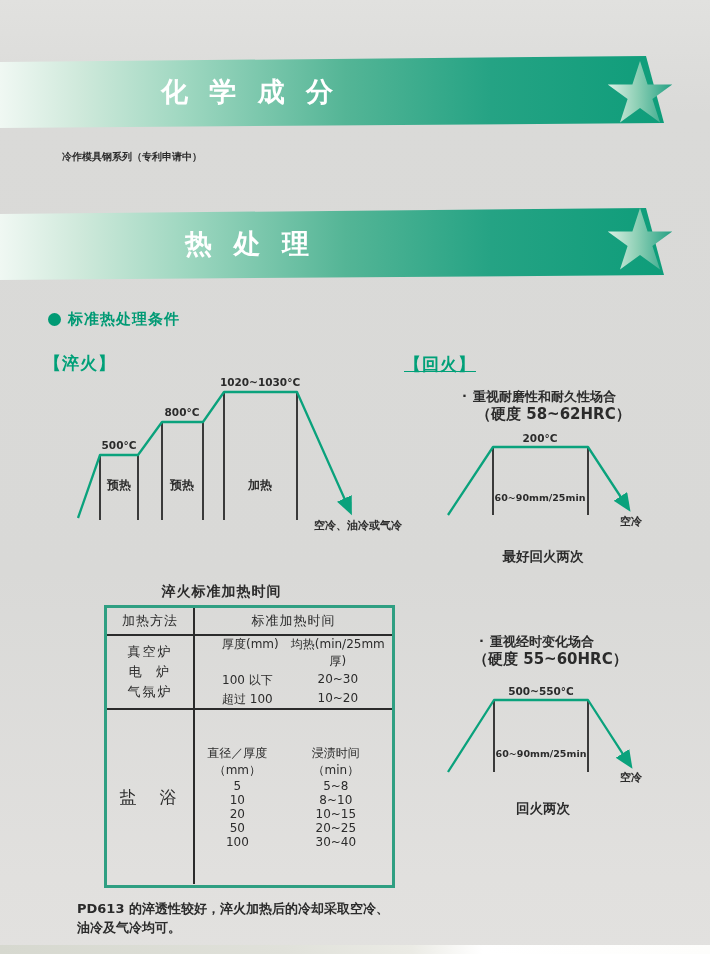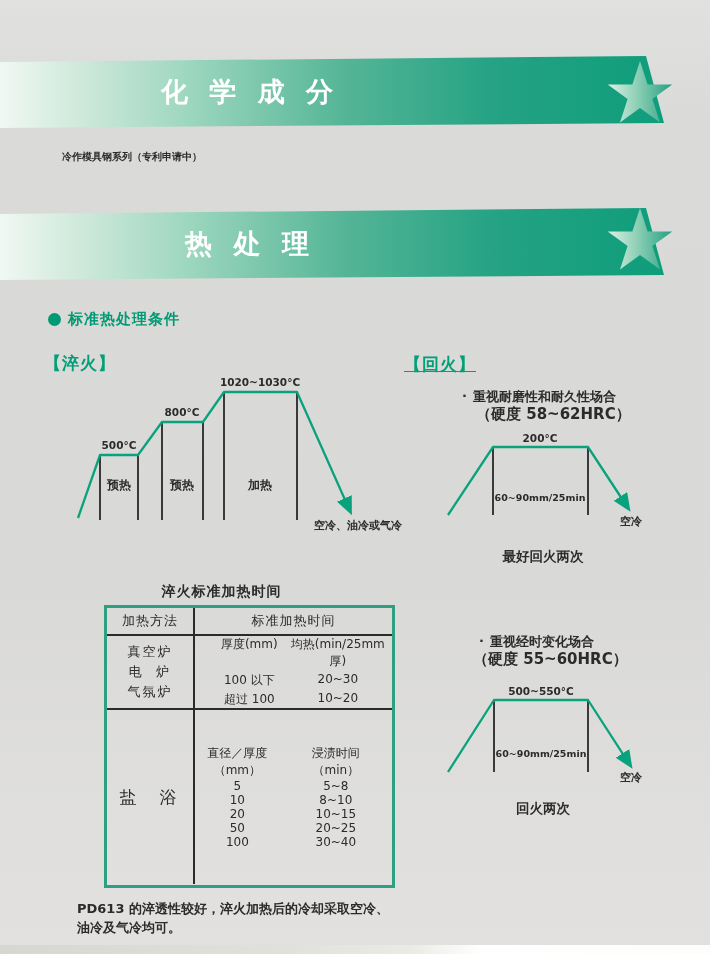--- a/index.html
+++ b/index.html
@@ -35,21 +35,21 @@
   .tbl{position:absolute; left:76px; top:605px; width:291px; height:283px; border:3px solid #2f9f82; box-sizing:border-box; font-weight:normal;margin-left:28px;}
   .trow{display:grid; grid-template-columns:88px 1fr; box-sizing:border-box;}
   .trow .lcell{border-right:2px solid #2b2b2b; display:flex; flex-direction:column; align-items:center; justify-content:center;}
   .hdr{height:28px; border-bottom:2px solid #2b2b2b; font-size:13px;}
   .hdr .rcell{display:flex; align-items:center; justify-content:center; letter-spacing:1px;}
   .hdr .lcell{letter-spacing:1px;}
   .furn{height:74px; border-bottom:2px solid #2b2b2b;}
   .furn .lcell{justify-content:center; gap:2px; font-size:13px; letter-spacing:2px; white-space:pre;}
   .furn .rcell{display:flex; flex-direction:column; justify-content:center; gap:2px;}
   .frline{display:grid; grid-template-columns:45% 55%; font-size:12px;}
-  .frline .ca{padding-left:20px; text-align:center; white-space:pre;}
+  .frline .ca{padding-left:27px; text-align:left; white-space:pre;}
   .frline .cb{text-align:center;}
   .salt{height:174px;}
   .salt .lcell{font-size:17px; letter-spacing:4px; white-space:pre;}
   .salt .rcell{display:flex; flex-direction:column; justify-content:center; padding:4px 0;}
   .srline{display:grid; grid-template-columns:43% 57%; font-size:12px;}
   .srline .ca,.srline .cb{text-align:center; white-space:pre;}
   .footnote{position:absolute; left:77px; top:899px; font-size:13px; font-weight:bold; line-height:19px;}
   .bottom-strip{position:absolute; left:0; bottom:0; width:710px; height:9px;
     background:linear-gradient(90deg,#d6d8cf 0%,#e0e1da 40%,#ebebe5 58%,#ffffff 68%,#fdfdfb 100%);}
   text{font-family:"DejaVu Sans",sans-serif; fill:#2b2b2b; font-weight:bold;}

